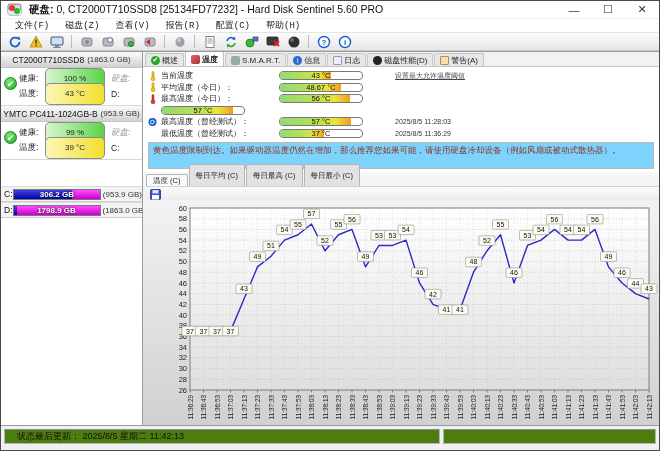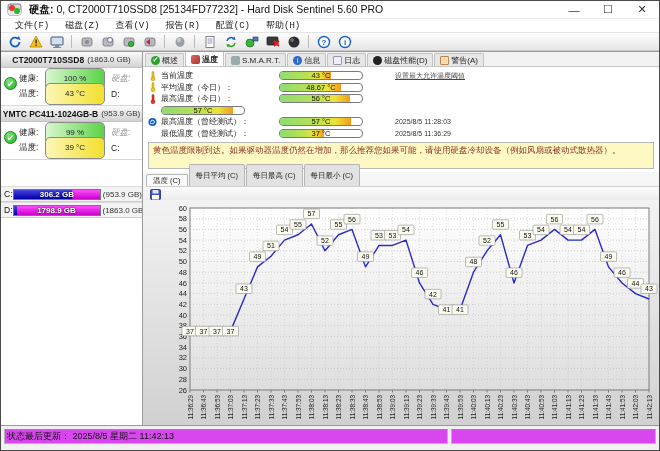--- a/index.html
+++ b/index.html
@@ -17,21 +17,21 @@
   .menuitem{font-size:9px;color:#222;padding:0 8px;white-space:nowrap;font-family:Liberation Mono, monospace;}
   
   .toolbar{height:18px;background:linear-gradient(#fdfdfd,#e6e6e6);border-bottom:1px solid #c9c9c9;display:flex;align-items:center;padding-left:4px;gap:2px;}
   .tbtn{width:19px;height:16px;display:flex;align-items:center;justify-content:center;}
   .tsep{width:1px;height:13px;background:#bbb;margin:0 3px;}
   
   .content{display:flex;height:374px;background:#f0f0f0;}
   .sidebar{width:142px;background:#fff;border-right:1px solid #9a9a9a;border-top:1px solid #9a9a9a;overflow:hidden;}
   .disk-card{border-bottom:1px solid #d8d8d8;}
   .disk-head{height:16px;background:linear-gradient(#fbfbfb,#d2d2d2);border-bottom:1px solid #c5c5c5;display:flex;align-items:center;justify-content:center;gap:3px;white-space:nowrap;overflow:hidden;}
-  .dname{font-size:8.5px;font-weight:bold;color:#111;}
+  .dname{font-size:8.5px;font-weight:normal;color:#111;}
   .dsize{font-size:8px;color:#333;}
   .disk-body{display:flex;padding:3px 2px 4px 3px;}
   .okicon{width:13px;height:13px;border-radius:50%;background:radial-gradient(circle at 35% 30%,#7de37d,#1fae1f);color:#fff;font-size:9px;display:flex;align-items:center;justify-content:center;margin:6px 2px 0 0;flex:0 0 auto;border:1px solid #128a12;}
   .dgrid{display:grid;grid-template-columns:26px 60px 34px;grid-auto-rows:15px;align-items:center;font-size:8.5px;color:#222;}
   .sbar{height:22px;border:1px solid #8a8a8a;border-radius:5px;position:relative;overflow:hidden;background:#fff;}
   .sbar span{position:absolute;inset:0;display:flex;align-items:center;justify-content:center;font-size:8px;color:#222;}
   .sbar.green{background:linear-gradient(90deg,#d8f7cf,#5bd348);}
   .sbar.yellow{background:linear-gradient(90deg,#fdf6b6,#f2df2e);}
   .muted{font-style:italic;color:#999;padding-left:6px;}
   .dletter{padding-left:6px;color:#222;}
@@ -50,30 +50,30 @@
   .tab.active{background:#fff;height:15px;font-weight:bold;}
   .ticon{width:9px;height:9px;border-radius:50%;display:inline-flex;align-items:center;justify-content:center;font-size:7px;color:#fff;flex:0 0 auto;}
   .temp-section{padding:3px 4px 1px 5px;}
   .trow{display:grid;grid-template-columns:13px 118px 86px auto;align-items:center;height:11.5px;font-size:8px;color:#222;}
   .tico{width:9px;height:9px;display:flex;align-items:center;justify-content:center;}
   .tbar{width:84px;height:9px;border:1px solid #7a7a7a;border-radius:4px;background:#fff;position:relative;overflow:hidden;}
   .tfill{height:100%;background:linear-gradient(90deg,#8edc72,#bde14f 55%,#ece43a 78%,#f29c1c);}
   .tbar span{position:absolute;inset:0;display:flex;align-items:center;justify-content:center;font-size:7.5px;color:#111;}
   .tnote{font-size:7px;color:#333;padding-left:30px;white-space:nowrap;}
   .tlink{font-size:7px;color:#444;text-decoration:underline;padding-left:30px;cursor:pointer;white-space:nowrap;}
-  .warning-box{margin:2px 5px 3px 5px;border:1px solid #b9b9b9;background:#fef9c3;min-height:27px;font-size:8.5px;color:#8b3126;padding:2px 4px;line-height:1.35;}
+  .warning-box{margin:2px 5px 3px 5px;border:1px solid #b9b9b9;background:#7dd3fc;min-height:27px;font-size:8.5px;color:#8b3126;padding:2px 4px;line-height:1.35;}
   .chart-zone{flex:1;background:linear-gradient(#f7f7f7,#cfcfcf);padding:2px 0 0 3px;}
   .subtabs{display:flex;align-items:flex-end;height:12px;}
   .subtab{font-size:7.5px;color:#222;background:#e2e2e2;border:1px solid #b5b5b5;border-bottom:none;padding:0 6px;height:22px;display:flex;align-items:center;border-radius:2px 2px 0 0;margin-right:1px;white-space:nowrap;}
   .subtab.active{background:#fafafa;height:12px;}
   .chart-tools{height:14px;display:flex;align-items:center;padding:1px 0 0 2px;border-top:1px solid #cfcfcf;background:linear-gradient(#fbfbfb,#ececec);}
   .savebtn{width:14px;height:12px;display:flex;align-items:center;justify-content:center;}
   
   .statusbar{height:21px;border-top:1px solid #9a9a9a;background:#f0f0f0;display:flex;align-items:center;padding:2px 3px;gap:3px;}
-  .spanel{height:15px;border:1px solid #b5b5b5;border-top-color:#8f8f8f;background:#d946ef;display:flex;align-items:flex-end;font-size:9px;color:#111;padding:0 2px;white-space:nowrap;}
+  .spanel{height:15px;border:1px solid #b5b5b5;border-top-color:#8f8f8f;background:#4d7c0f;display:flex;align-items:flex-end;font-size:9px;color:#111;padding:0 12px;white-space:nowrap;}
   .spanel.left{flex:2.2;}
   .spanel.right{flex:1;}
   svg text{font-family:"Liberation Sans",sans-serif;}
 </style>
 </head>
 <body>
 
 <div class="window">
 
   <div class="titlebar">

